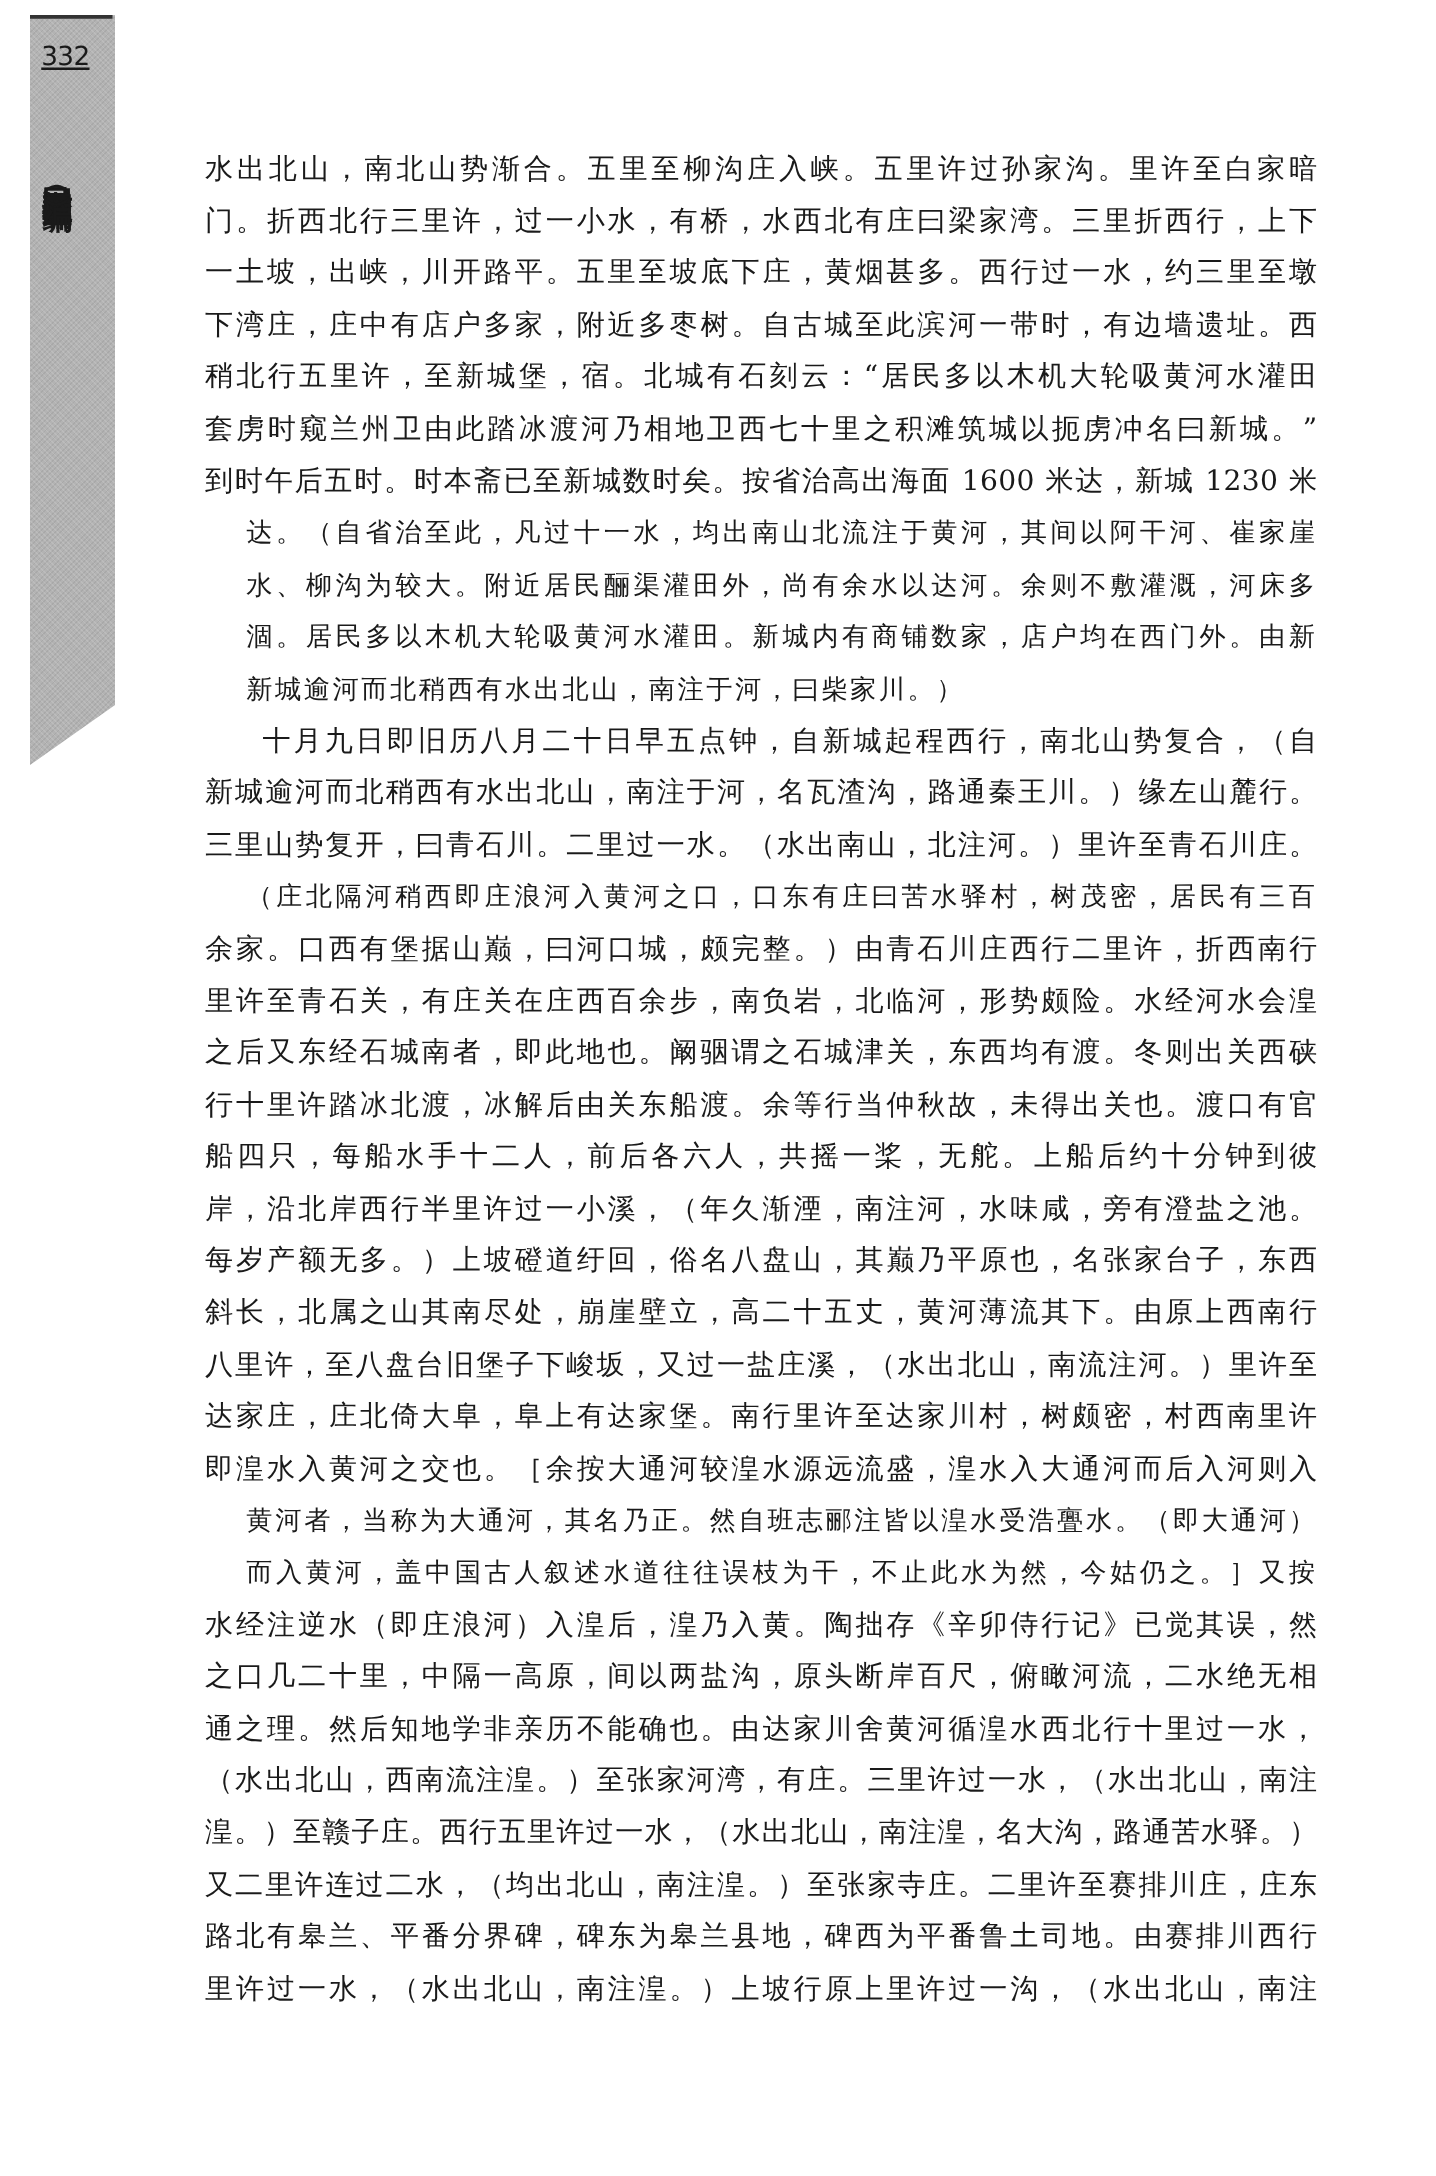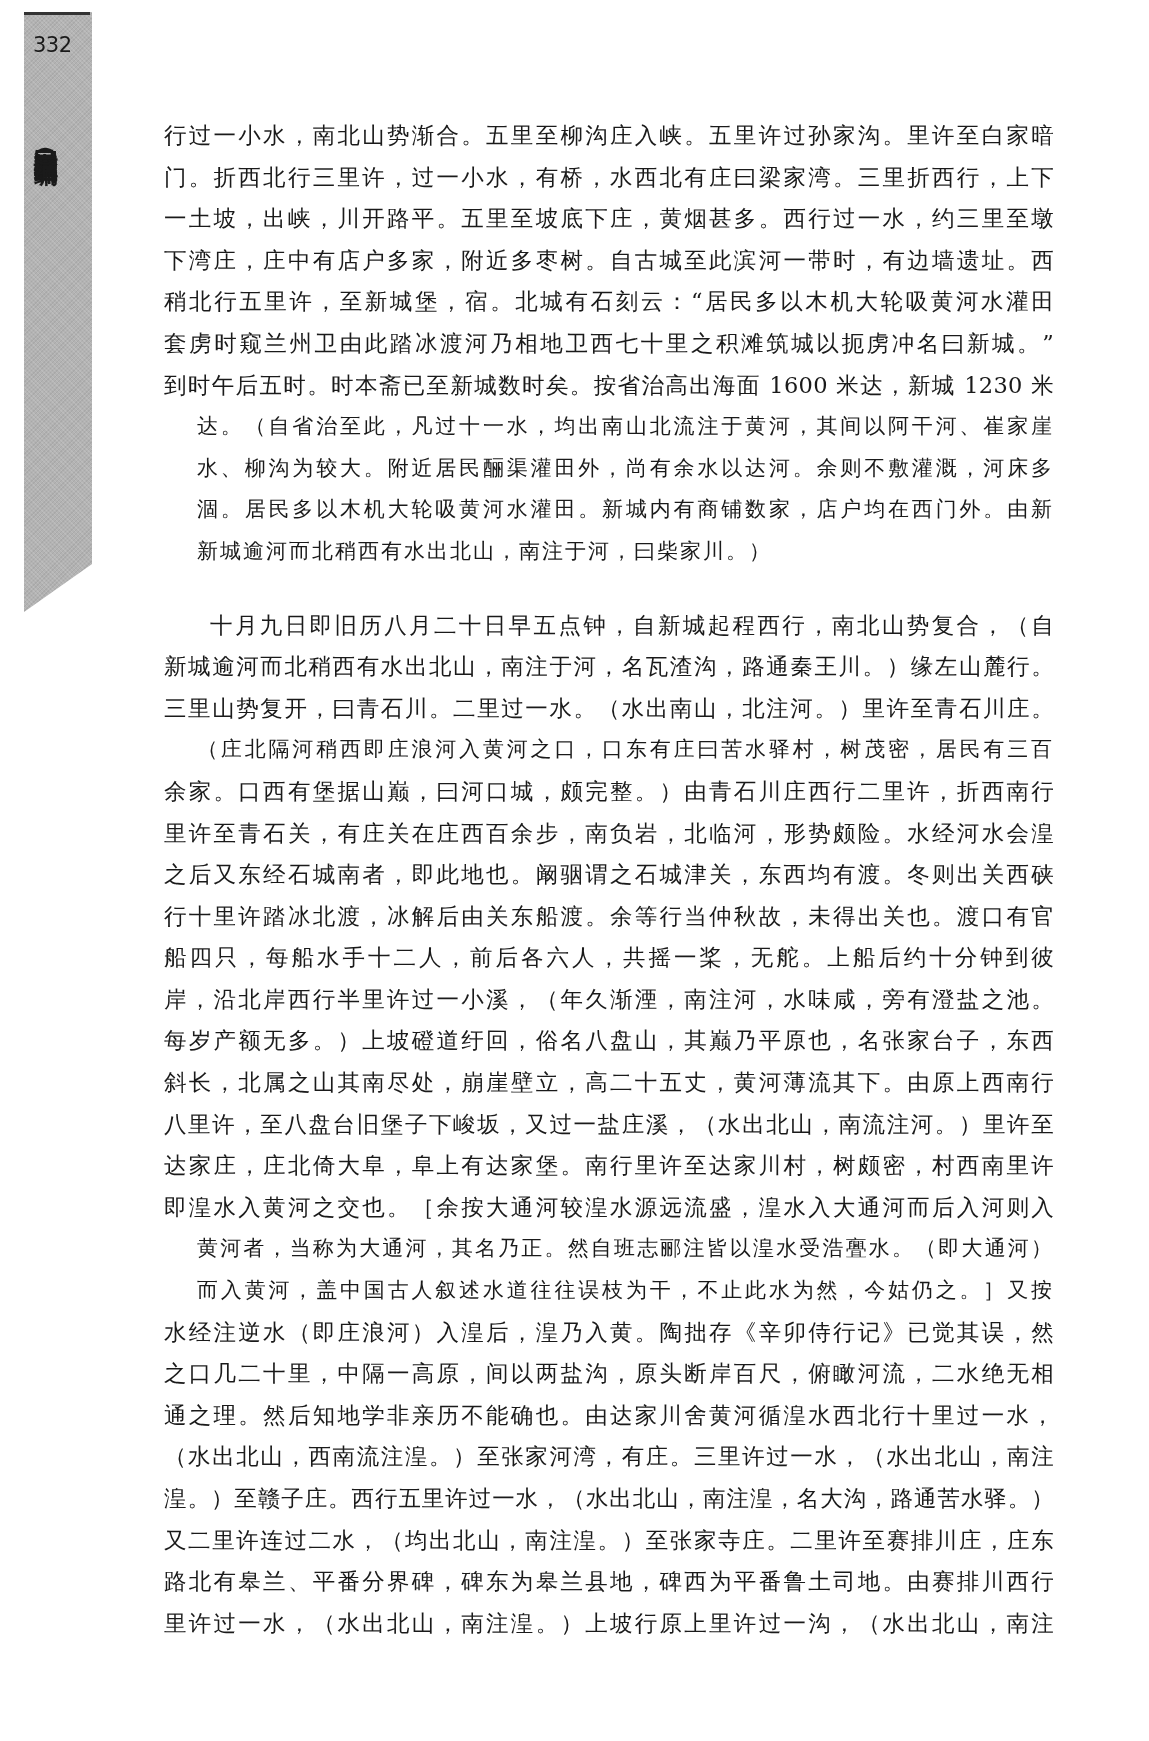--- a/index.html
+++ b/index.html
@@ -36,20 +36,21 @@
     background: #333;
   }
   .page-number {
     position: absolute;
     left: 33px;
     top: 33px;
     font-family: "DejaVu Sans", "Liberation Sans", sans-serif;
     font-size: 21px;
     color: #1a1a1a;
     letter-spacing: -0.5px;
+    text-decoration: underline;
   }
   .series-title {
     position: absolute;
     left: 34px;
     top: 130px;
     width: 26px;
     font-family: "DejaVu Sans", "Liberation Sans", sans-serif;
     font-weight: bold;
     font-size: 24px;
     line-height: 29.5px;
@@ -67,37 +68,37 @@
   .line {
     height: 41.6px;
     font-size: 22.5px;
     line-height: 41.6px;
     white-space: nowrap;
     text-align: justify;
     text-align-last: justify;
     letter-spacing: 0.3px;
   }
   .line.last { text-align-last: left; }
-  .line.indent { padding-left: 46px; margin-top: 32px; }
+  .line.indent { padding-left: 46px; }
   .note {
     font-size: 21px;
     letter-spacing: 2px;
     margin-left: 33px;
   }
 </style>
 </head>
 <body>
 
 <div class="side-tab"></div>
 <div class="side-tab-topbar"></div>
 <div class="page-number">332</div>
 <div class="series-title">民国时期社会调查丛编（二编）</div>
 
 <div class="content">
-  <div class="line">行过一小水，南北山势渐合。五里至柳沟庄入峡。五里许过孙家沟。里许至白家暗</div>
+  <div class="line">水出北山，南北山势渐合。五里至柳沟庄入峡。五里许过孙家沟。里许至白家暗</div>
   <div class="line">门。折西北行三里许，过一小水，有桥，水西北有庄曰梁家湾。三里折西行，上下</div>
   <div class="line">一土坡，出峡，川开路平。五里至坡底下庄，黄烟甚多。西行过一水，约三里至墩</div>
   <div class="line">下湾庄，庄中有店户多家，附近多枣树。自古城至此滨河一带时，有边墙遗址。西</div>
   <div class="line">稍北行五里许，至新城堡，宿。北城有石刻云：“居民多以木机大轮吸黄河水灌田</div>
   <div class="line">套虏时窥兰州卫由此踏冰渡河乃相地卫西七十里之积滩筑城以扼虏冲名曰新城。”</div>
   <div class="line">到时午后五时。时本斋已至新城数时矣。按省治高出海面 1600 米达，新城 1230 米</div>
   <div class="line note">达。（自省治至此，凡过十一水，均出南山北流注于黄河，其间以阿干河、崔家崖</div>
   <div class="line note">水、柳沟为较大。附近居民酾渠灌田外，尚有余水以达河。余则不敷灌溉，河床多</div>
   <div class="line note">涸。居民多以木机大轮吸黄河水灌田。新城内有商铺数家，店户均在西门外。由新</div>
   <div class="line note last">新城逾河而北稍西有水出北山，南注于河，曰柴家川。）</div>

